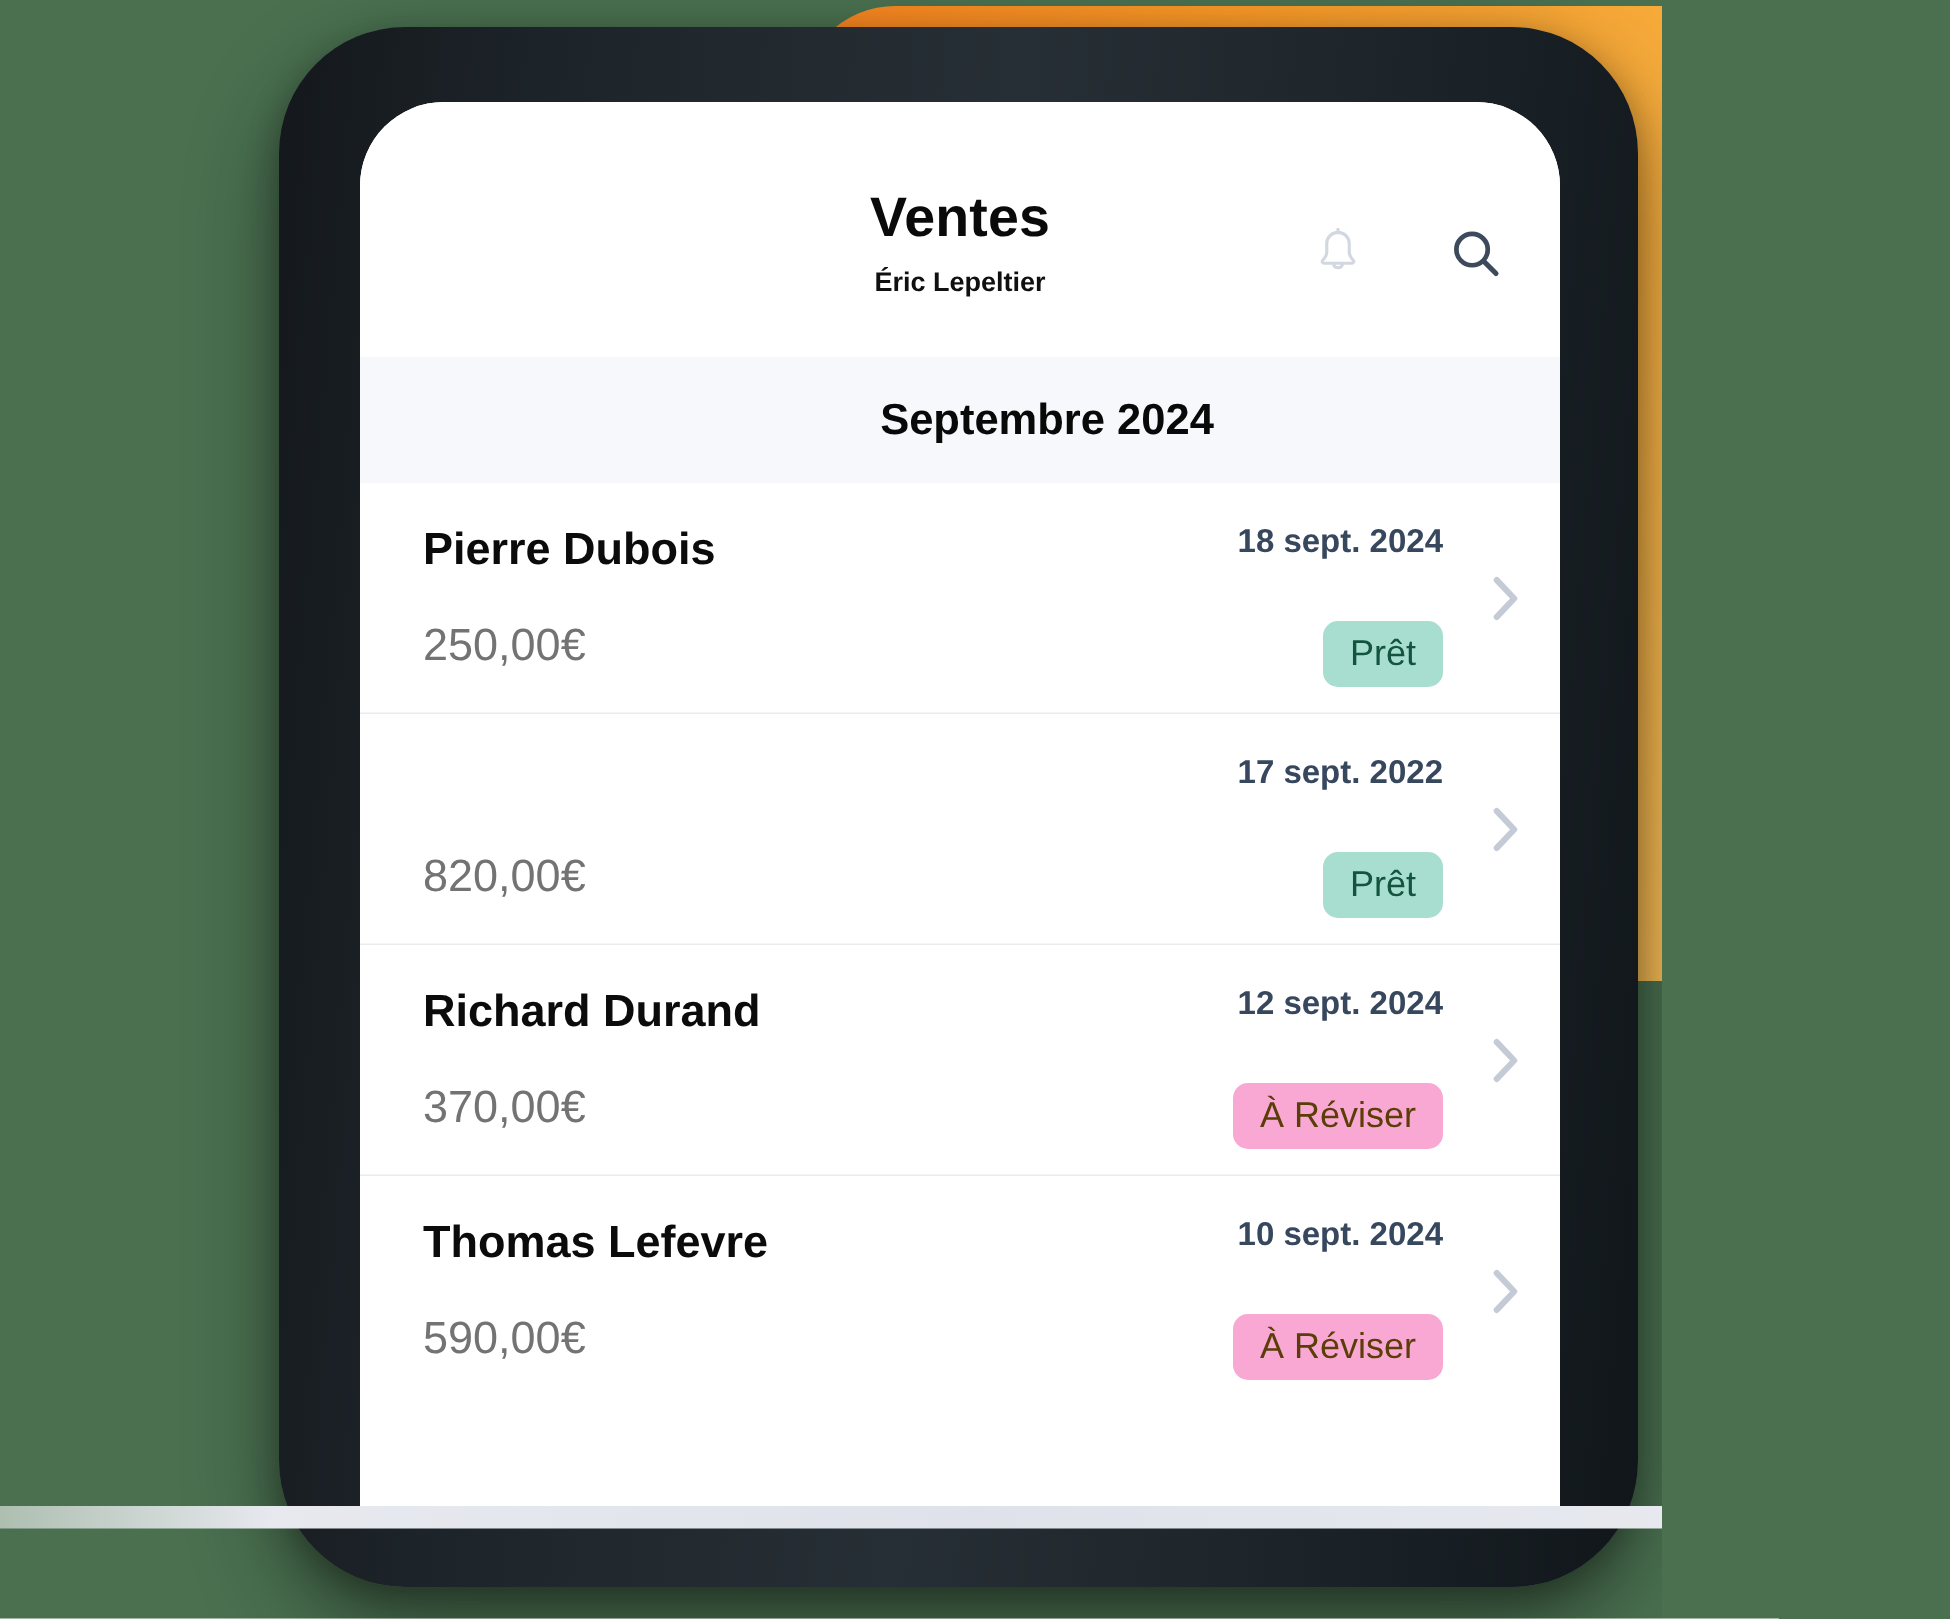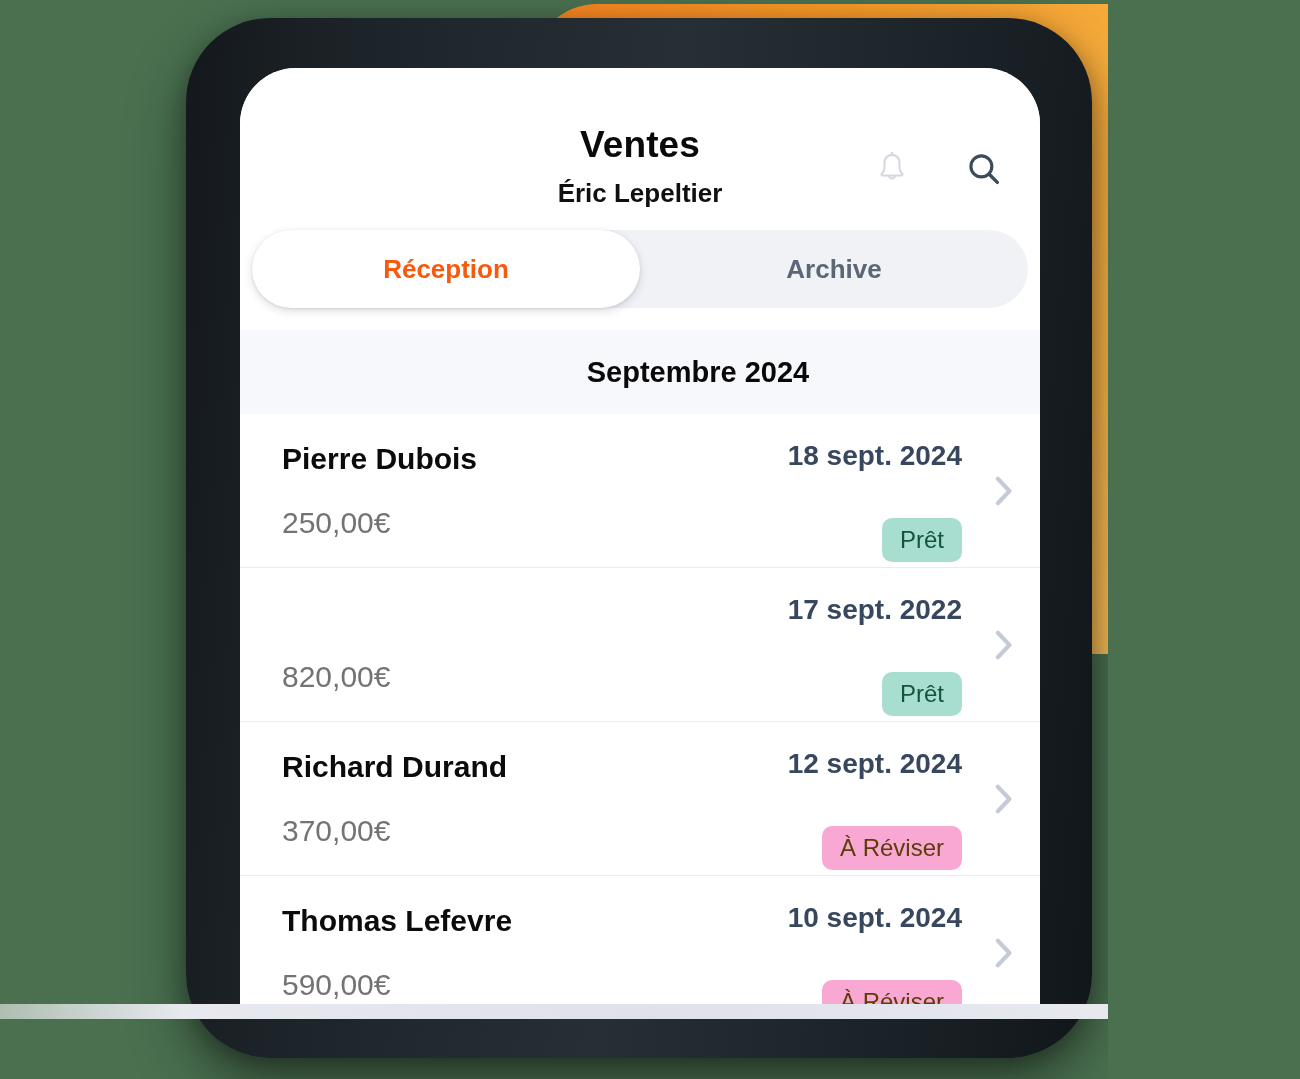--- a/index.html
+++ b/index.html
@@ -77,21 +77,21 @@
     font-weight: bold;
     color: #0a0a0a;
     letter-spacing: 0.1px;
   }
   .header-subtitle {
     position: absolute;
     left: 0;
     right: 0;
     top: 110px;
     text-align: center;
-    font-size: 26px;
+    font-size: 18px;
     font-weight: bold;
     color: #101010;
   }
   .header-actions {
     position: absolute;
     right: 34px;
     top: 80px;
     display: flex;
     align-items: center;
     gap: 48px;
@@ -182,35 +182,34 @@
     left: 42px;
     top: 92px;
     font-size: 30px;
     color: #737373;
     white-space: nowrap;
   }
   .tx-date {
     position: absolute;
     right: 78px;
     top: 26px;
-    font-size: 28px;
+    font-size: 22px;
     font-weight: bold;
     color: #37475e;
     white-space: nowrap;
   }
   .tx-badge {
     position: absolute;
     right: 78px;
     top: 92px;
     padding: 8px 18px;
     border-radius: 10px;
     font-size: 24px;
     white-space: nowrap;
     line-height: 1.18;
-    margin-top: 12px;
   }
   .badge-ready {
     background: #a8ded0;
     color: #13543f;
   }
   .badge-review {
     background: #f9a8d4;
     color: #5a3d07;
   }
   .tx-chevron {
@@ -270,24 +269,20 @@
           <span>
             <svg width="34" height="34" viewBox="0 0 26 26" fill="none">
               <circle cx="11" cy="11" r="8" stroke="#3c4a5c" stroke-width="2.4"></circle>
               <path d="M17.2 17.2 L23.2 23.2" stroke="#3c4a5c" stroke-width="2.6" stroke-linecap="round"></path>
             </svg>
           </span>
         </button>
       </div>
     </div>
 
-    <div class="segmented">
-      <div class="seg-item active">Réception</div>
-      <div class="seg-item">Archive</div>
-    </div>
 
     <div class="month-band">
       <div class="month-label">Septembre 2024</div>
     </div>
 
     <div class="tx-list">
 
       <div class="tx-row">
         <div class="tx-name">Pierre Dubois</div>
         <div class="tx-amount">250,00€</div>

